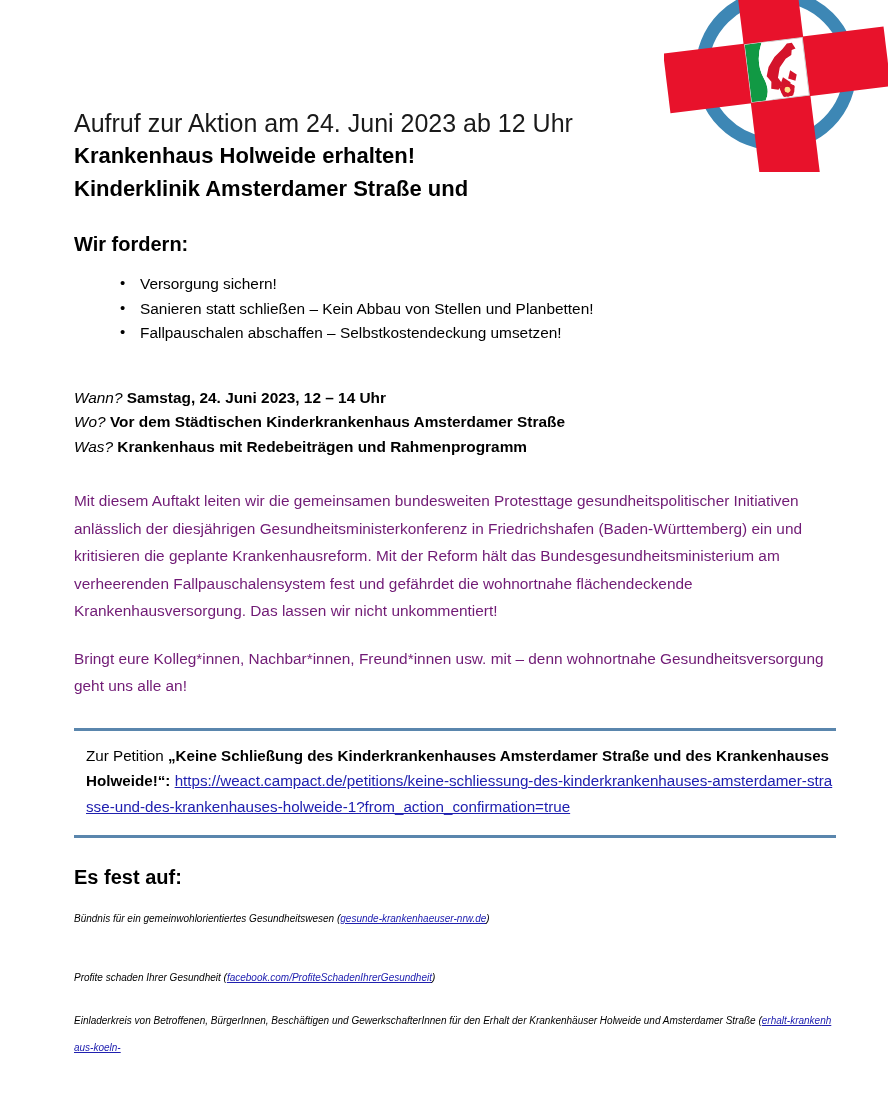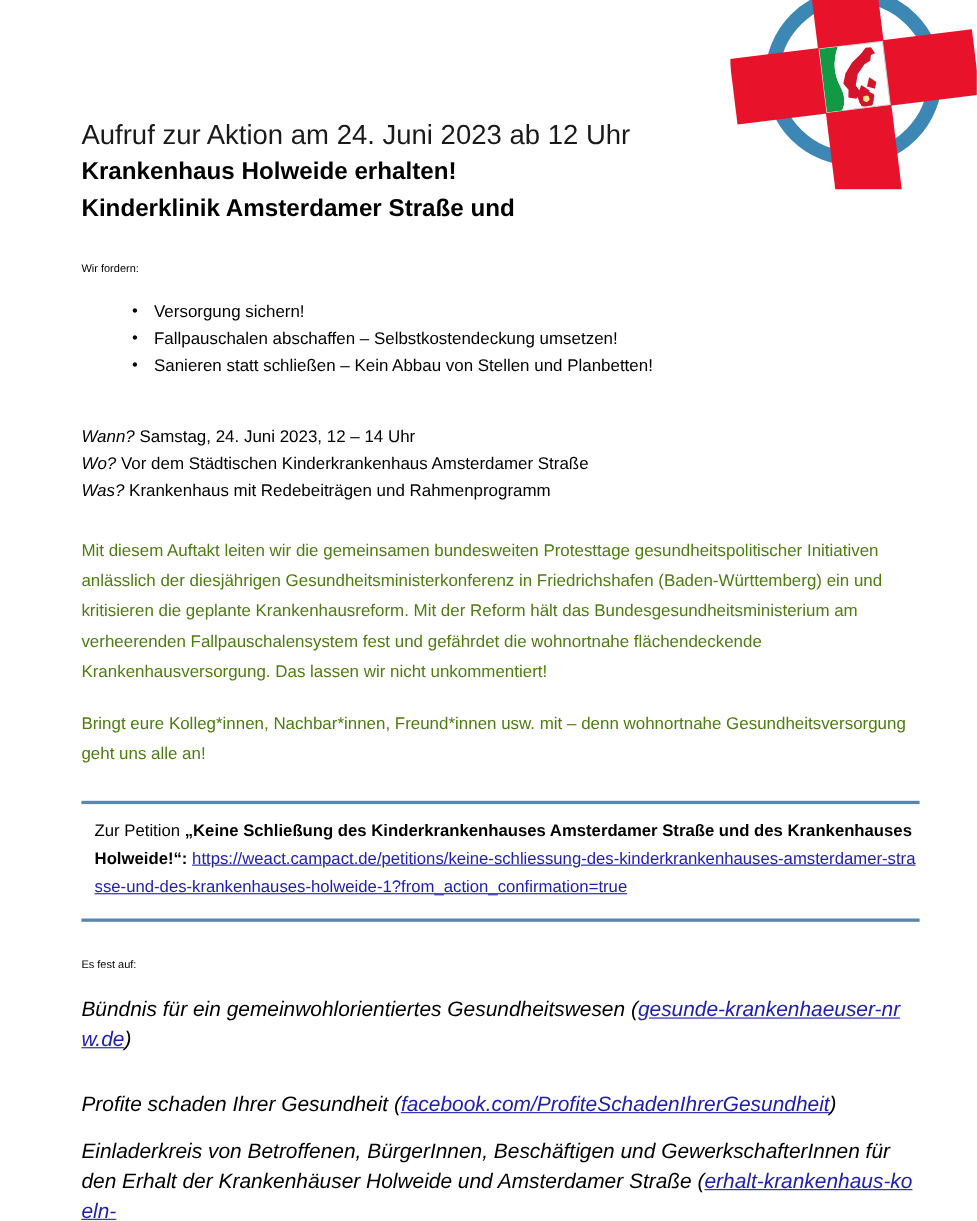--- a/index.html
+++ b/index.html
@@ -44,22 +44,22 @@
   }
   .heading-strong {
     font-size: 22px;
     line-height: 33px;
     font-weight: 700;
     color: #000;
     white-space: nowrap;
   }
 
   .sec-label {
-    font-size: 10px;
-    font-weight: 400;
+    font-size: 20px;
+    font-weight: 700;
     line-height: 23px;
   }
 
   ul.demands {
     margin: 16px;
     padding: 0 0 0 30px;
     list-style: none;
   }
   ul.demands li {
     position: relative;
@@ -75,27 +75,27 @@
     font-size: 15px;
     color: #000;
   }
 
   .kv-line {
     font-size: 15.4px;
     line-height: 24.6px;
     white-space: nowrap;
   }
   .kv-line .k { font-weight: 400; font-style: italic; }
-  .kv-line .v { font-weight: 400; text-align: center; }
+  .kv-line .v { font-weight: 700; text-align: center; }
 
   p.body {
     margin: 0;
     font-size: 15.4px;
     line-height: 27.5px;
-    color: #4d7c0f;
+    color: #701a75;
   }
 
   hr.rule {
     border: 0;
     border-top: 3px solid #5a86ad;
     margin: 0;
     width: 762px;
   }
 
   .petition {
@@ -106,21 +106,21 @@
   .petition .bold { font-weight: 700; }
 
   a.link, .link {
     color: #2020b0;
     text-decoration: underline;
     word-break: break-all;
   }
 
   .org {
     font-style: italic;
-    font-size: 19px;
+    font-size: 10px;
     line-height: 27px;
   }
   .spacer-12 { height: 12px; }
   .spacer-16 { height: 16px; }
   .spacer-20 { height: 20px; }
   .spacer-24 { height: 24px; }
   .spacer-28 { height: 28px; }
 </style>
 </head>
 <body>
@@ -174,22 +174,22 @@
     <div class="heading-strong">Krankenhaus Holweide erhalten!</div>
     <div class="heading-strong">Kinderklinik Amsterdamer Straße und</div>
   </div>
 
   <div class="spacer-28"></div>
 
   <div class="sec-label">Wir fordern:</div>
 
   <ul class="demands">
     <li>Versorgung sichern!</li>
+    <li>Sanieren statt schließen – Kein Abbau von Stellen und Planbetten!</li>
     <li>Fallpauschalen abschaffen – Selbstkostendeckung umsetzen!</li>
-    <li>Sanieren statt schließen – Kein Abbau von Stellen und Planbetten!</li>
   </ul>
 
   <div class="spacer-24"></div>
 
   <div>
     <div class="kv-line">
       <span class="k">Wann?</span>
       <span class="v">Samstag, 24. Juni 2023, 12 – 14 Uhr</span>
     </div>
     <div class="kv-line">

